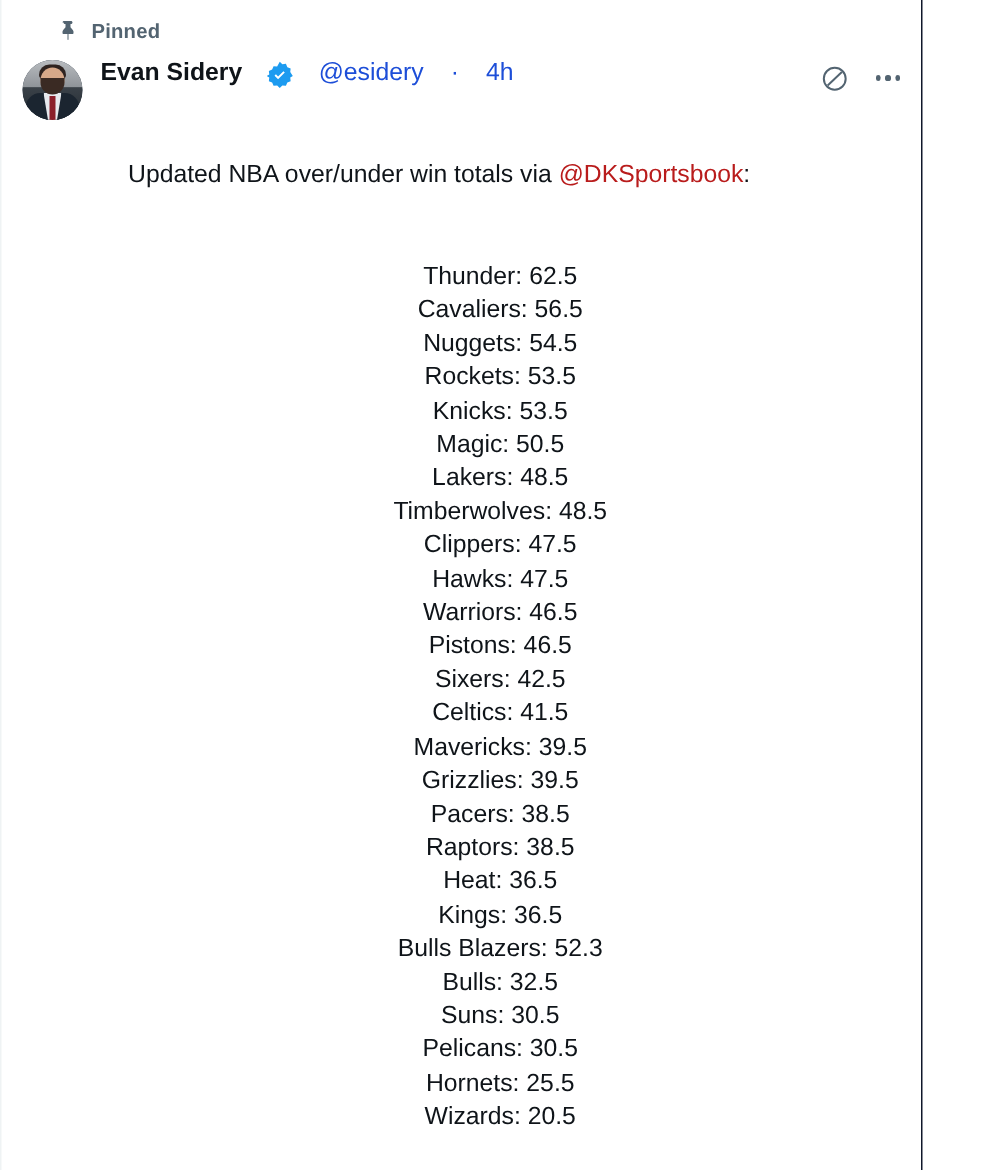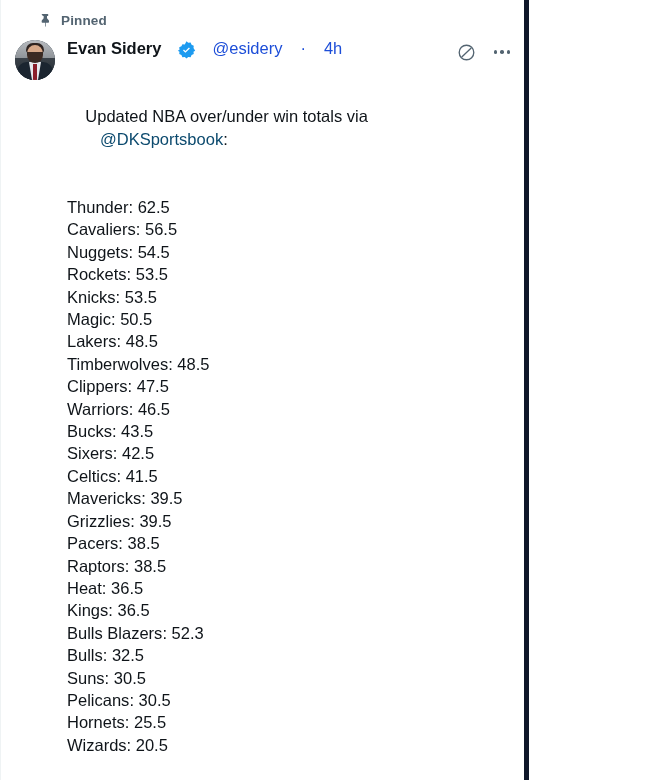--- a/index.html
+++ b/index.html
@@ -9,25 +9,25 @@
   body {
     width: 660px;
     height: 780px;
     background: #ffffff;
     font-family: "Liberation Sans", sans-serif;
     color: #0f1419;
     overflow: hidden;
   }
   .post {
     position: relative;
-    width: 529px;
+    width: 615px;
     height: 780px;
     box-sizing: border-box;
     border-left: 1px solid #eff3f4;
-    border-right: 5px solid #0f172a;
+    border-right: 1px solid #0f172a;
     background: #ffffff;
   }
   .pinned-row {
     display: flex;
     align-items: center;
     gap: 8px;
     padding: 8px 0 4px 36px;
     height: 24px;
   }
   .pin-icon {
@@ -176,35 +176,35 @@
   }
   .body-text {
     padding: 2px 14px 0 66px;
     font-size: 16.5px;
     line-height: 23px;
     color: #0f1419;
     white-space: pre-wrap;
     word-wrap: break-word;
   }
   .link {
-    color: #0c4a6e;
+    color: #b91c1c;
     text-decoration: none;
-    margin-left: 33px;
   }
   .spacer {
     height: 22px;
   }
   .list {
     padding: 0 14px 0 66px;
     font-size: 16.5px;
     line-height: 22.4px;
     color: #0f1419;
   }
   .list-line {
     white-space: nowrap;
+    text-align: center;
   }
 </style>
 </head>
 <body>
 
 <div class="post">
 
   <div class="pinned-row">
     <span class="pin-icon">
       <svg viewBox="0 0 24 24" width="16" height="16" fill="currentColor" aria-hidden="true">
@@ -264,22 +264,23 @@
   <div class="list">
     <div class="list-line"><span>Thunder</span>: <span>62.5</span></div>
     <div class="list-line"><span>Cavaliers</span>: <span>56.5</span></div>
     <div class="list-line"><span>Nuggets</span>: <span>54.5</span></div>
     <div class="list-line"><span>Rockets</span>: <span>53.5</span></div>
     <div class="list-line"><span>Knicks</span>: <span>53.5</span></div>
     <div class="list-line"><span>Magic</span>: <span>50.5</span></div>
     <div class="list-line"><span>Lakers</span>: <span>48.5</span></div>
     <div class="list-line"><span>Timberwolves</span>: <span>48.5</span></div>
     <div class="list-line"><span>Clippers</span>: <span>47.5</span></div>
+    <div class="list-line"><span>Hawks</span>: <span>47.5</span></div>
     <div class="list-line"><span>Warriors</span>: <span>46.5</span></div>
-    <div class="list-line"><span>Bucks</span>: <span>43.5</span></div>
+    <div class="list-line"><span>Pistons</span>: <span>46.5</span></div>
     <div class="list-line"><span>Sixers</span>: <span>42.5</span></div>
     <div class="list-line"><span>Celtics</span>: <span>41.5</span></div>
     <div class="list-line"><span>Mavericks</span>: <span>39.5</span></div>
     <div class="list-line"><span>Grizzlies</span>: <span>39.5</span></div>
     <div class="list-line"><span>Pacers</span>: <span>38.5</span></div>
     <div class="list-line"><span>Raptors</span>: <span>38.5</span></div>
     <div class="list-line"><span>Heat</span>: <span>36.5</span></div>
     <div class="list-line"><span>Kings</span>: <span>36.5</span></div>
     <div class="list-line"><span>Bulls Blazers</span>: <span>52.3</span></div>
     <div class="list-line"><span>Bulls</span>: <span>32.5</span></div>

